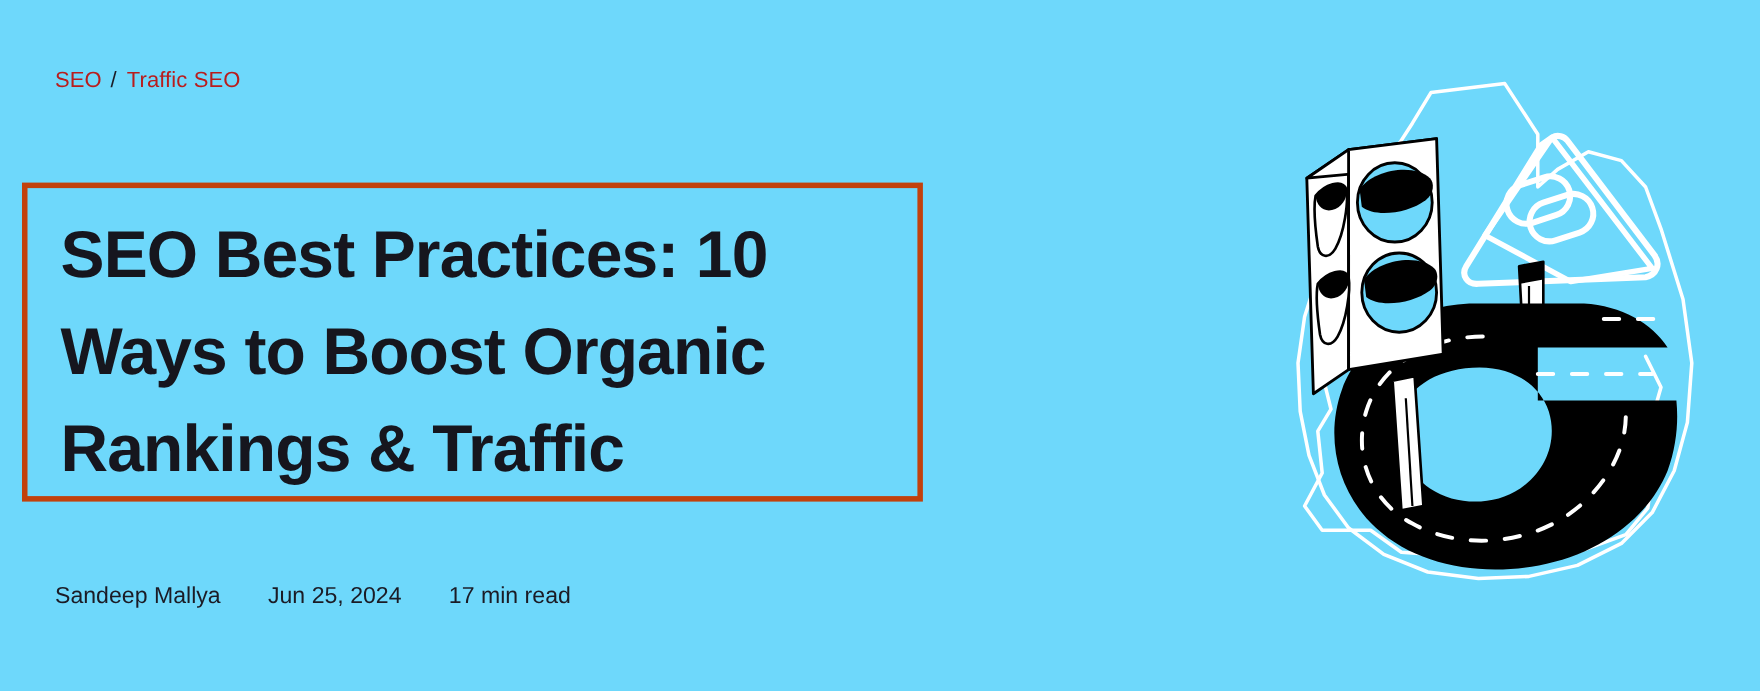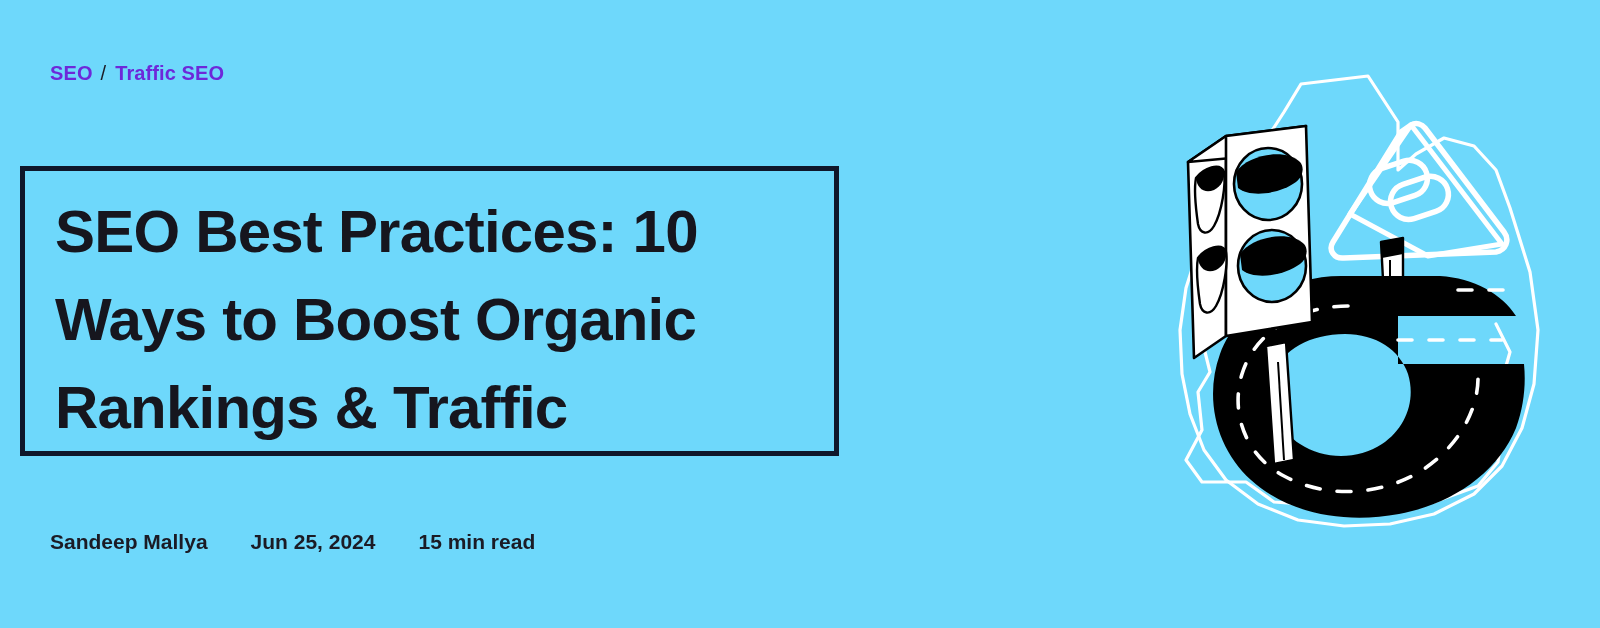--- a/index.html
+++ b/index.html
@@ -30,31 +30,31 @@
     left:50px;
     top:60px;
     font-size:20px;
     line-height:26px;
     color:#1B1B25;
     letter-spacing:0.1px;
     white-space:nowrap;
     display:flex;
     align-items:center;
   }
-  #breadcrumb .crumb { color:#6d28d9; text-decoration:none;font-weight:bold; }
+  #breadcrumb .crumb { color:#b91c1c; text-decoration:none; }
   #breadcrumb .sep { margin:0 9px 0 8px; color:#1B1B25; }
 
   
   #title-box {
     position:absolute;
     left:20px;
     top:166px;
     width:819px;
     height:290px;
-    border:5px solid #0f172a;
+    border:5px solid #c2410c;
     background:transparent;
   }
 
   #title {
     position:absolute;
     left:30px;
     top:17px;
     width:760px;
     font-size:60px;
     line-height:88px;
@@ -67,21 +67,20 @@
   #meta {
     position:absolute;
     left:50px;
     top:528px;
     display:flex;
     align-items:center;
     font-size:21px;
     line-height:28px;
     color:#1B1B25;
     white-space:nowrap;
-    font-weight:bold;
   }
   #meta .meta-item { display:block; }
   #meta .meta-gap-1 { width:43px; }
   #meta .meta-gap-2 { width:43px; }
 
   
   #illustration {
     position:absolute;
     left:1098px;
     top:62px;
@@ -103,21 +102,21 @@
 
   <div id="title-box">
     <h1 id="title">SEO Best Practices: 10 Ways to Boost Organic Rankings &amp; Traffic</h1>
   </div>
 
   <div id="meta">
     <span class="meta-item">Sandeep Mallya</span>
     <span class="meta-gap-1"></span>
     <span class="meta-item">Jun 25, 2024</span>
     <span class="meta-gap-2"></span>
-    <span class="meta-item">15 min read</span>
+    <span class="meta-item">17 min read</span>
   </div>
 
   <div id="illustration">
     <svg viewBox="0 0 480 500" xmlns="http://www.w3.org/2000/svg">
 
       <g fill="none" stroke="#FFFFFF" stroke-width="3.2" stroke-linejoin="round" stroke-linecap="round">
         <path d="M203,22 L270,14 L300,60 L300,108 L318,92 L346,76 L376,84 L398,108 L412,146
                  L432,210 L440,268 L436,322 L424,366 L404,404 L376,432 L336,452 L292,462
                  L246,464 L200,458 L160,442 L128,418 L106,388 L92,352 L84,312 L82,268
                  L88,226 L100,188 L118,152 L140,118 L164,84 L186,50 Z"></path>

